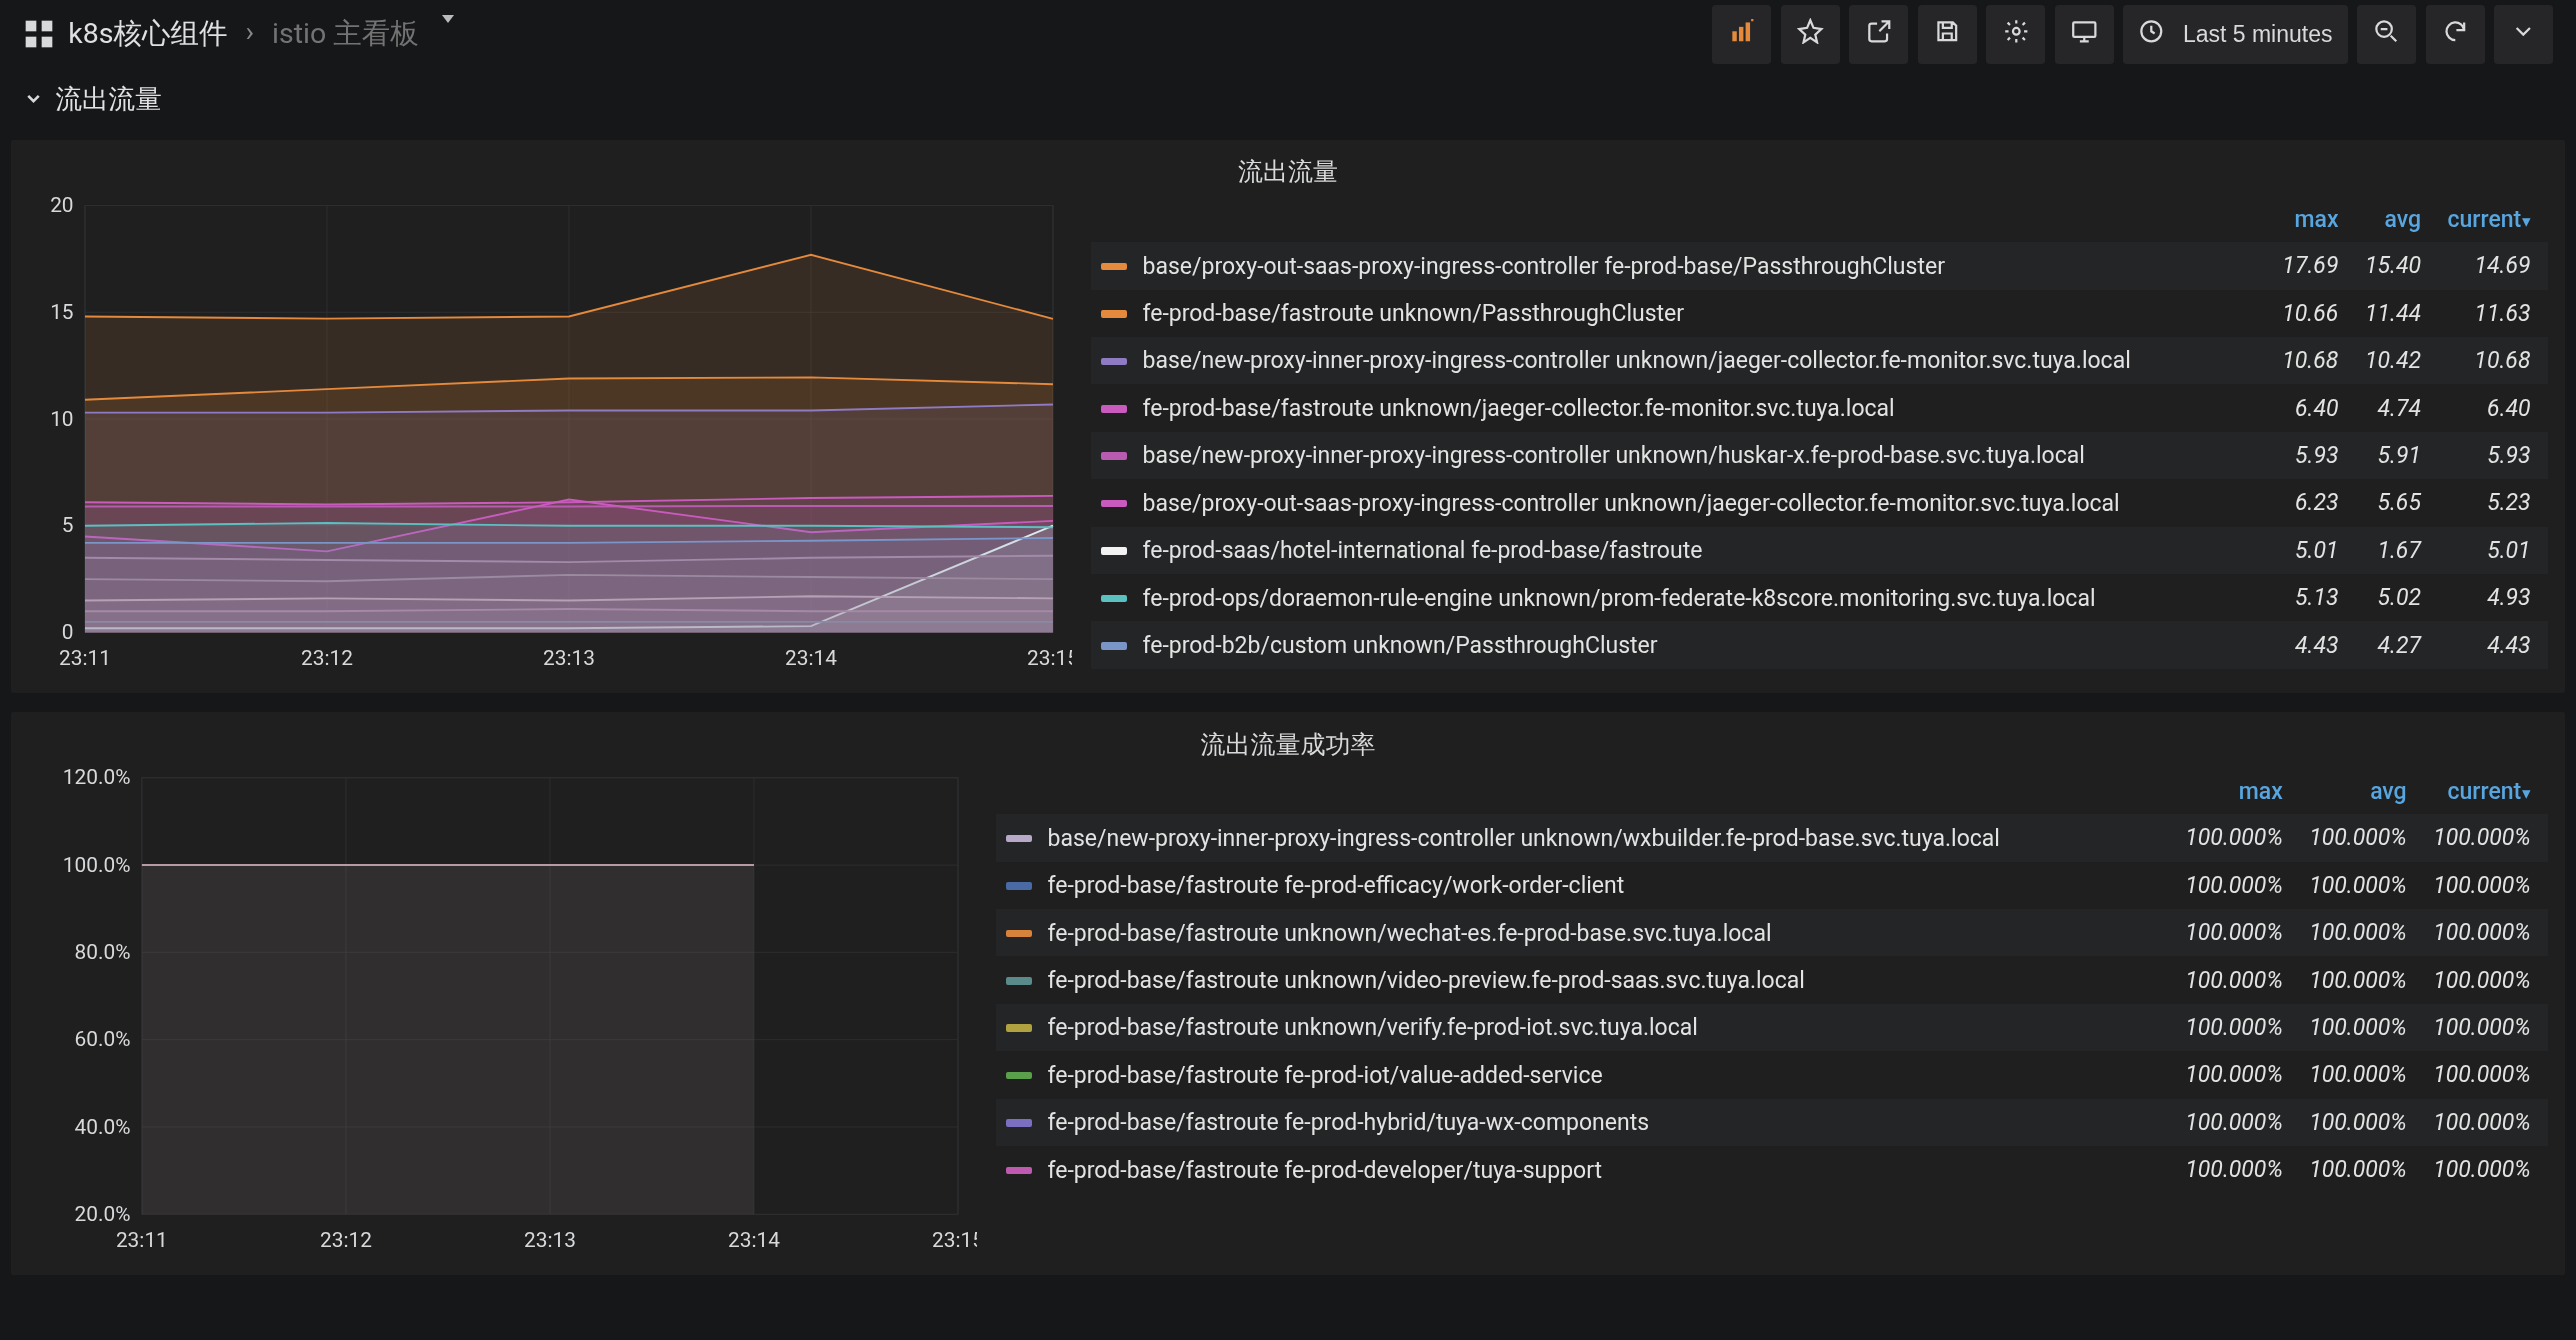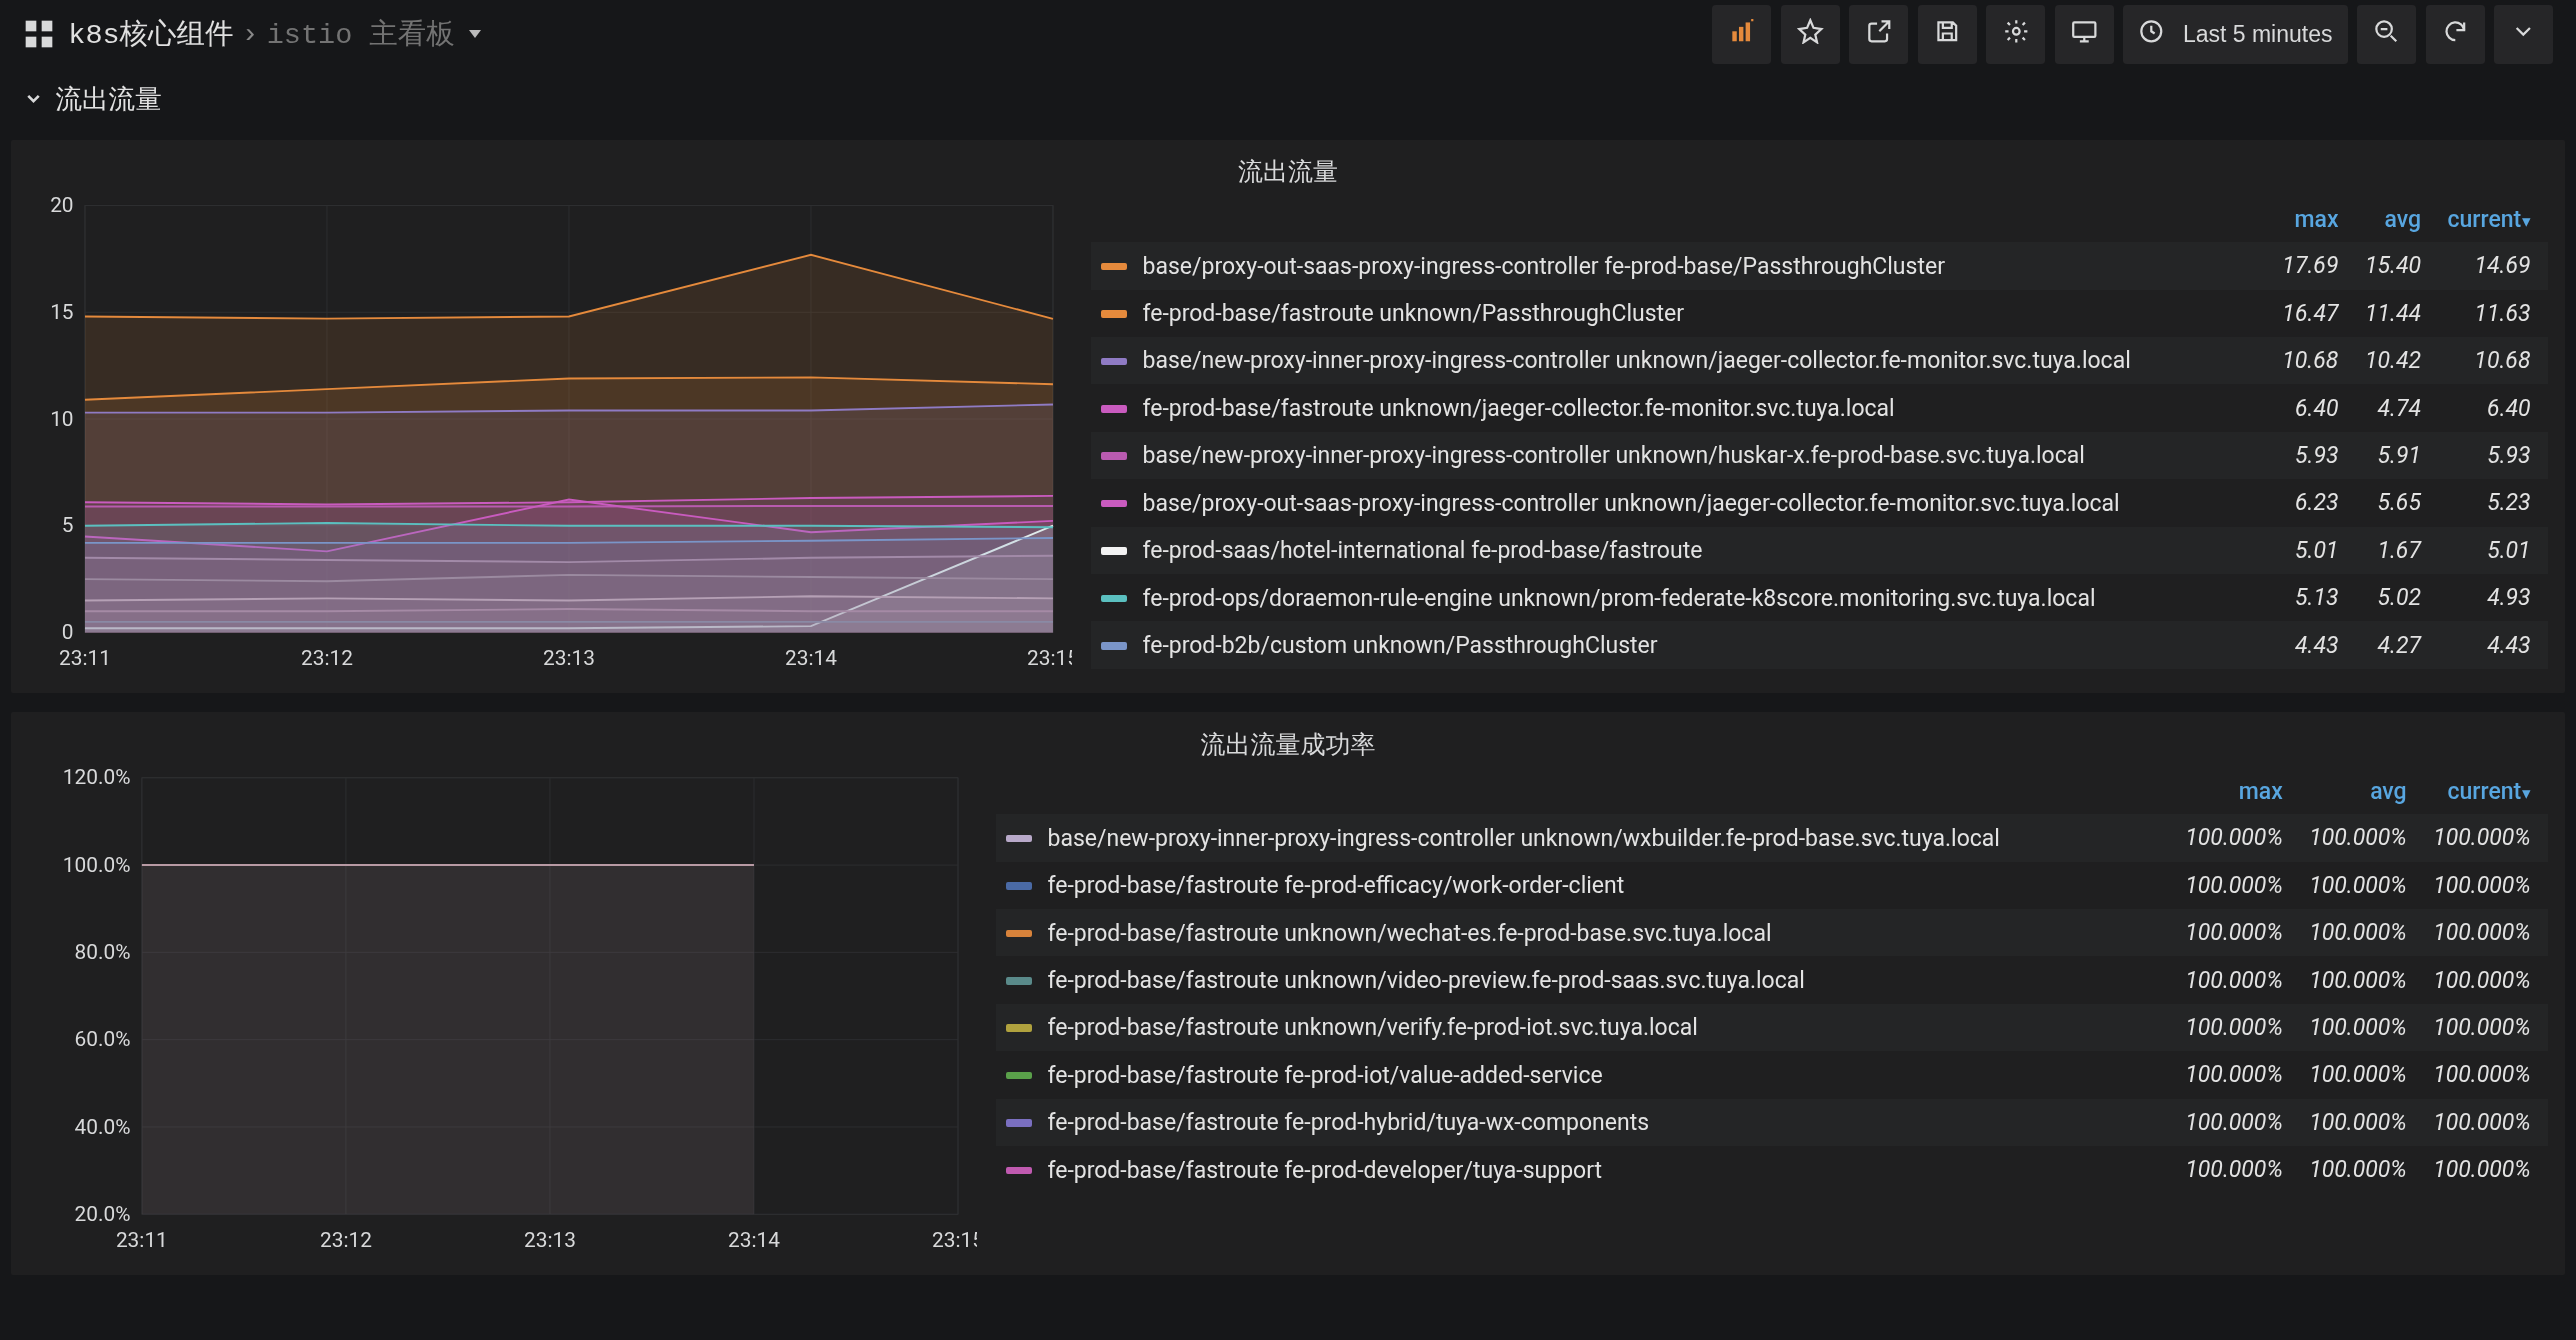--- a/index.html
+++ b/index.html
@@ -15,21 +15,21 @@
 
   
   .header {
     height: 68px;
     display: flex;
     align-items: center;
     padding: 0 23px;
     gap: 11.4px;
   }
   .header-left { display: flex; align-items: center; gap: 13.3px; flex: 1; }
-  .breadcrumb { display: flex; align-items: center; gap: 8px; font-size: 28.5px; color: #e0e0e0; font-family: Liberation Mono, monospace; }
+  .breadcrumb { display: flex; align-items: flex-start; gap: 18px; font-size: 28.5px; color: #e0e0e0; }
   .breadcrumb .sep { color: #888; }
   .breadcrumb .current { color: #737373; }
   .dash-icon {
     width: 32px; height: 32px;
     display: inline-flex; align-items: center; justify-content: center;
   }
   .dash-icon svg { width: 32px; height: 32px; }
   .caret-down-sm { width: 0; height: 0; border-left: 6.6px solid transparent; border-right: 6.6px solid transparent; border-top: 8.5px solid #bbb; display:inline-block; margin-left:5.7px;}
 
   .header-right { display: flex; align-items: center; gap: 9.5px; }
@@ -303,21 +303,21 @@
           </thead>
           <tbody id="legend1-body">
               <tr>
                 <td><span class="legend-swatch" style="background: rgb(229, 138, 60);"></span><span class="legend-label">base/proxy-out-saas-proxy-ingress-controller fe-prod-base/PassthroughCluster</span></td>
                 <td class="num">17.69</td>
                 <td class="num">15.40</td>
                 <td class="num">14.69</td>
               </tr>
               <tr>
                 <td><span class="legend-swatch" style="background: rgb(229, 138, 60);"></span><span class="legend-label">fe-prod-base/fastroute unknown/PassthroughCluster</span></td>
-                <td class="num">16.47</td>
+                <td class="num">10.66</td>
                 <td class="num">11.44</td>
                 <td class="num">11.63</td>
               </tr>
               <tr>
                 <td><span class="legend-swatch" style="background: rgb(143, 123, 196);"></span><span class="legend-label">base/new-proxy-inner-proxy-ingress-controller unknown/jaeger-collector.fe-monitor.svc.tuya.local</span></td>
                 <td class="num">10.68</td>
                 <td class="num">10.42</td>
                 <td class="num">10.68</td>
               </tr>
               <tr>

